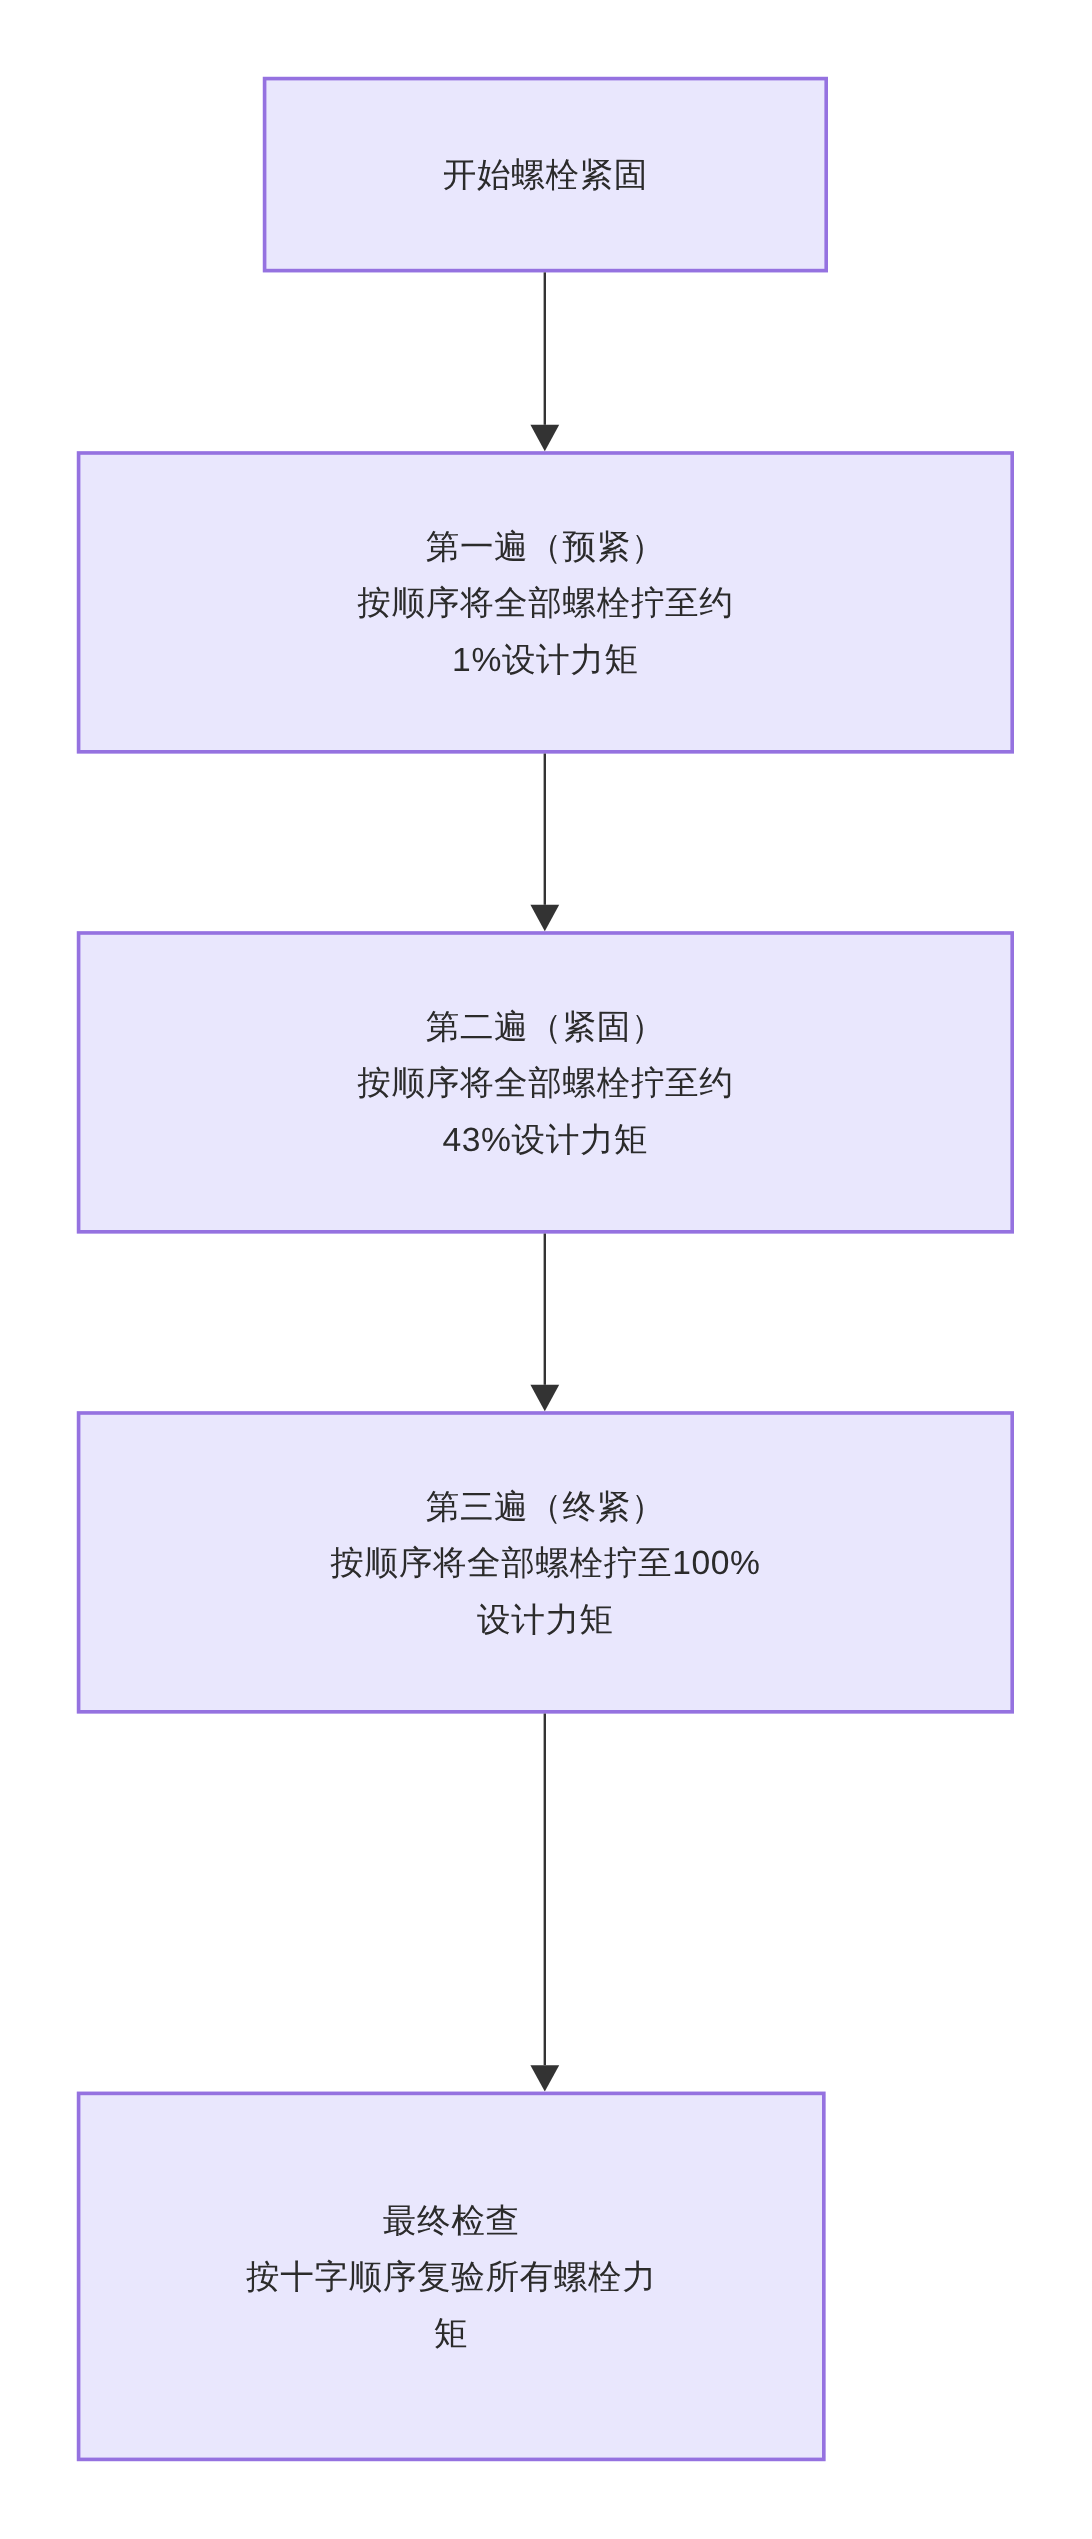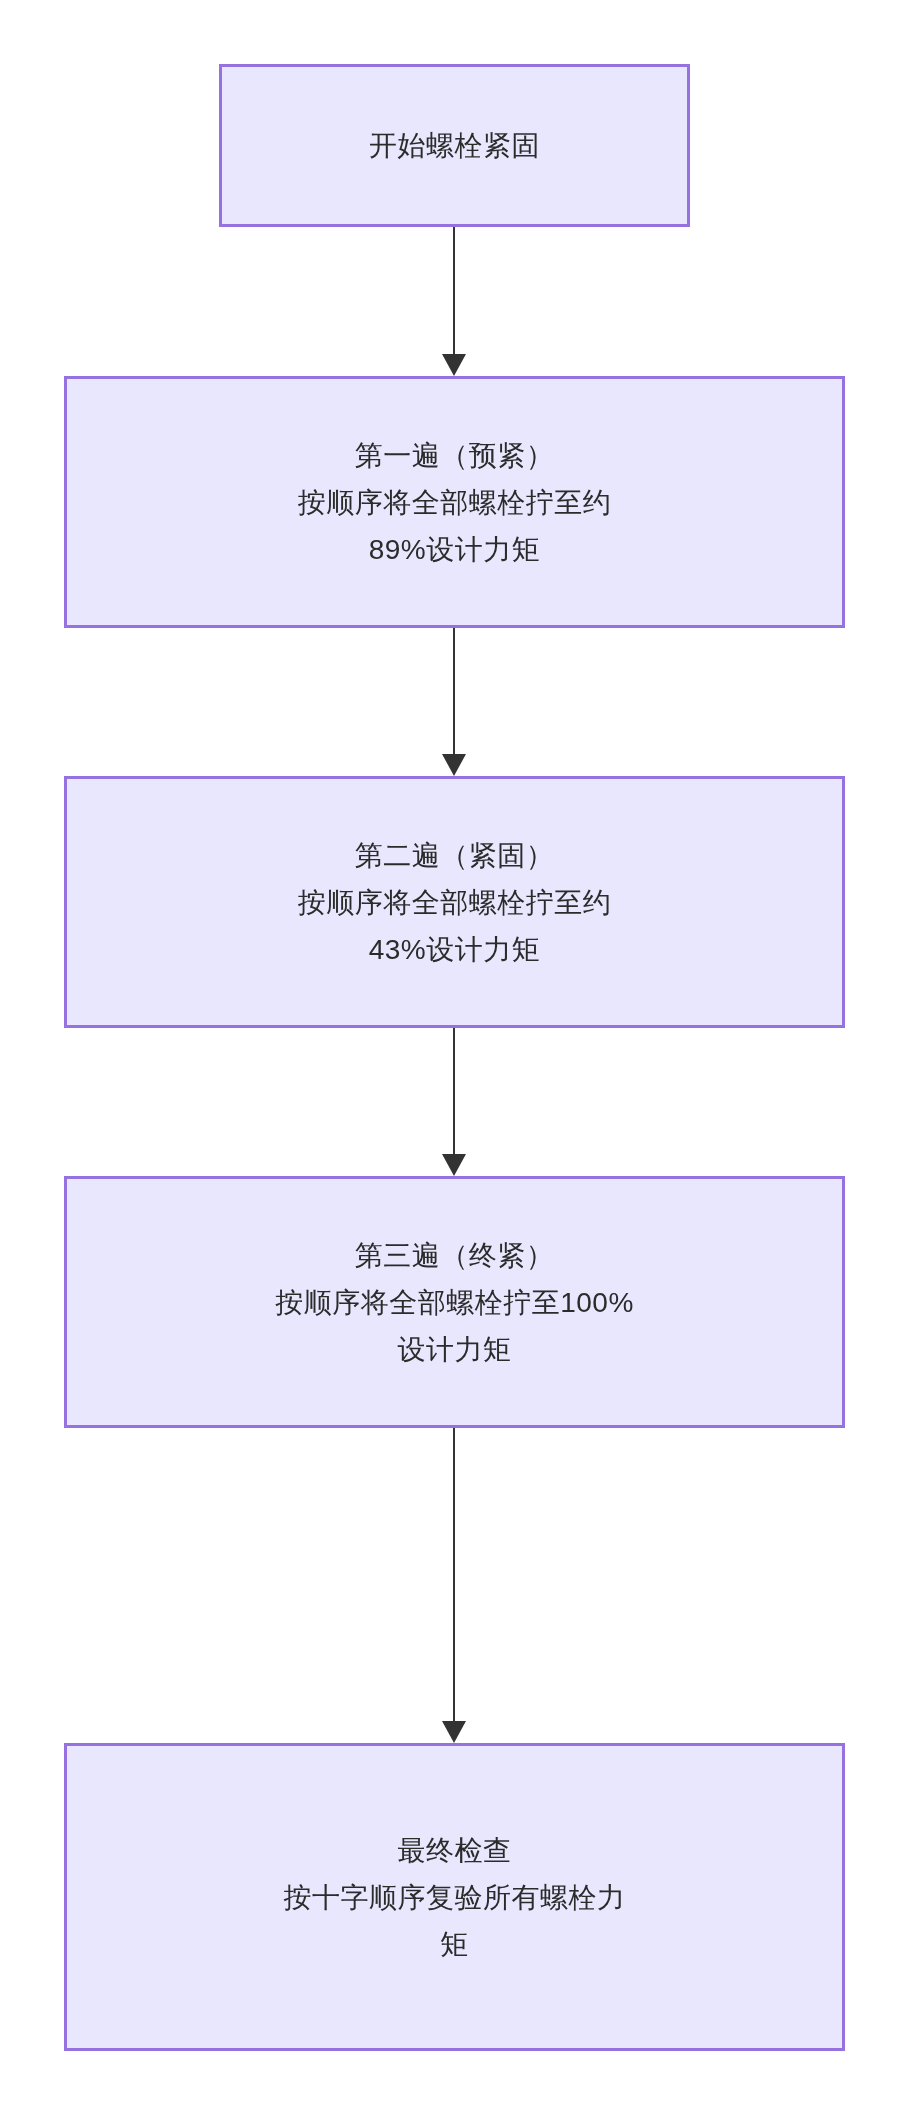--- a/index.html
+++ b/index.html
@@ -41,21 +41,21 @@
     letter-spacing: 0.5px;
     white-space: pre-line;
     text-align: center;
     font-weight: 400;
   }
   
   #node-start     { left: 219px; top: 64px;   width: 471px; height: 163px; }
   #node-pass-1    { left: 64px;  top: 376px;  width: 781px; height: 252px; }
   #node-pass-2    { left: 64px;  top: 776px;  width: 781px; height: 252px; }
   #node-pass-3    { left: 64px;  top: 1176px; width: 781px; height: 252px; justify-content: center; }
-  #node-final     { left: 64px;  top: 1743px; width: 781px; height: 308px; }
+  #node-final     { left: 64px;  top: 1743px; width: 624px; height: 308px; }
 
   .edge {
     position: absolute;
     width: 40px;
     left: 434px;
   }
   .edge .edge-line {
     position: absolute;
     left: 19px;
     top: 0;
@@ -97,21 +97,21 @@
   </div>
 
   <div class="edge" id="edge-start-pass1">
     <div class="edge-line"></div>
     <div class="edge-head"></div>
   </div>
 
   <div class="node" id="node-pass-1">
     <span class="node-label">第一遍（预紧）
 按顺序将全部螺栓拧至约
-89%设计力矩</span>
+1%设计力矩</span>
   </div>
 
   <div class="edge" id="edge-pass1-pass2">
     <div class="edge-line"></div>
     <div class="edge-head"></div>
   </div>
 
   <div class="node" id="node-pass-2">
     <span class="node-label">第二遍（紧固）
 按顺序将全部螺栓拧至约

